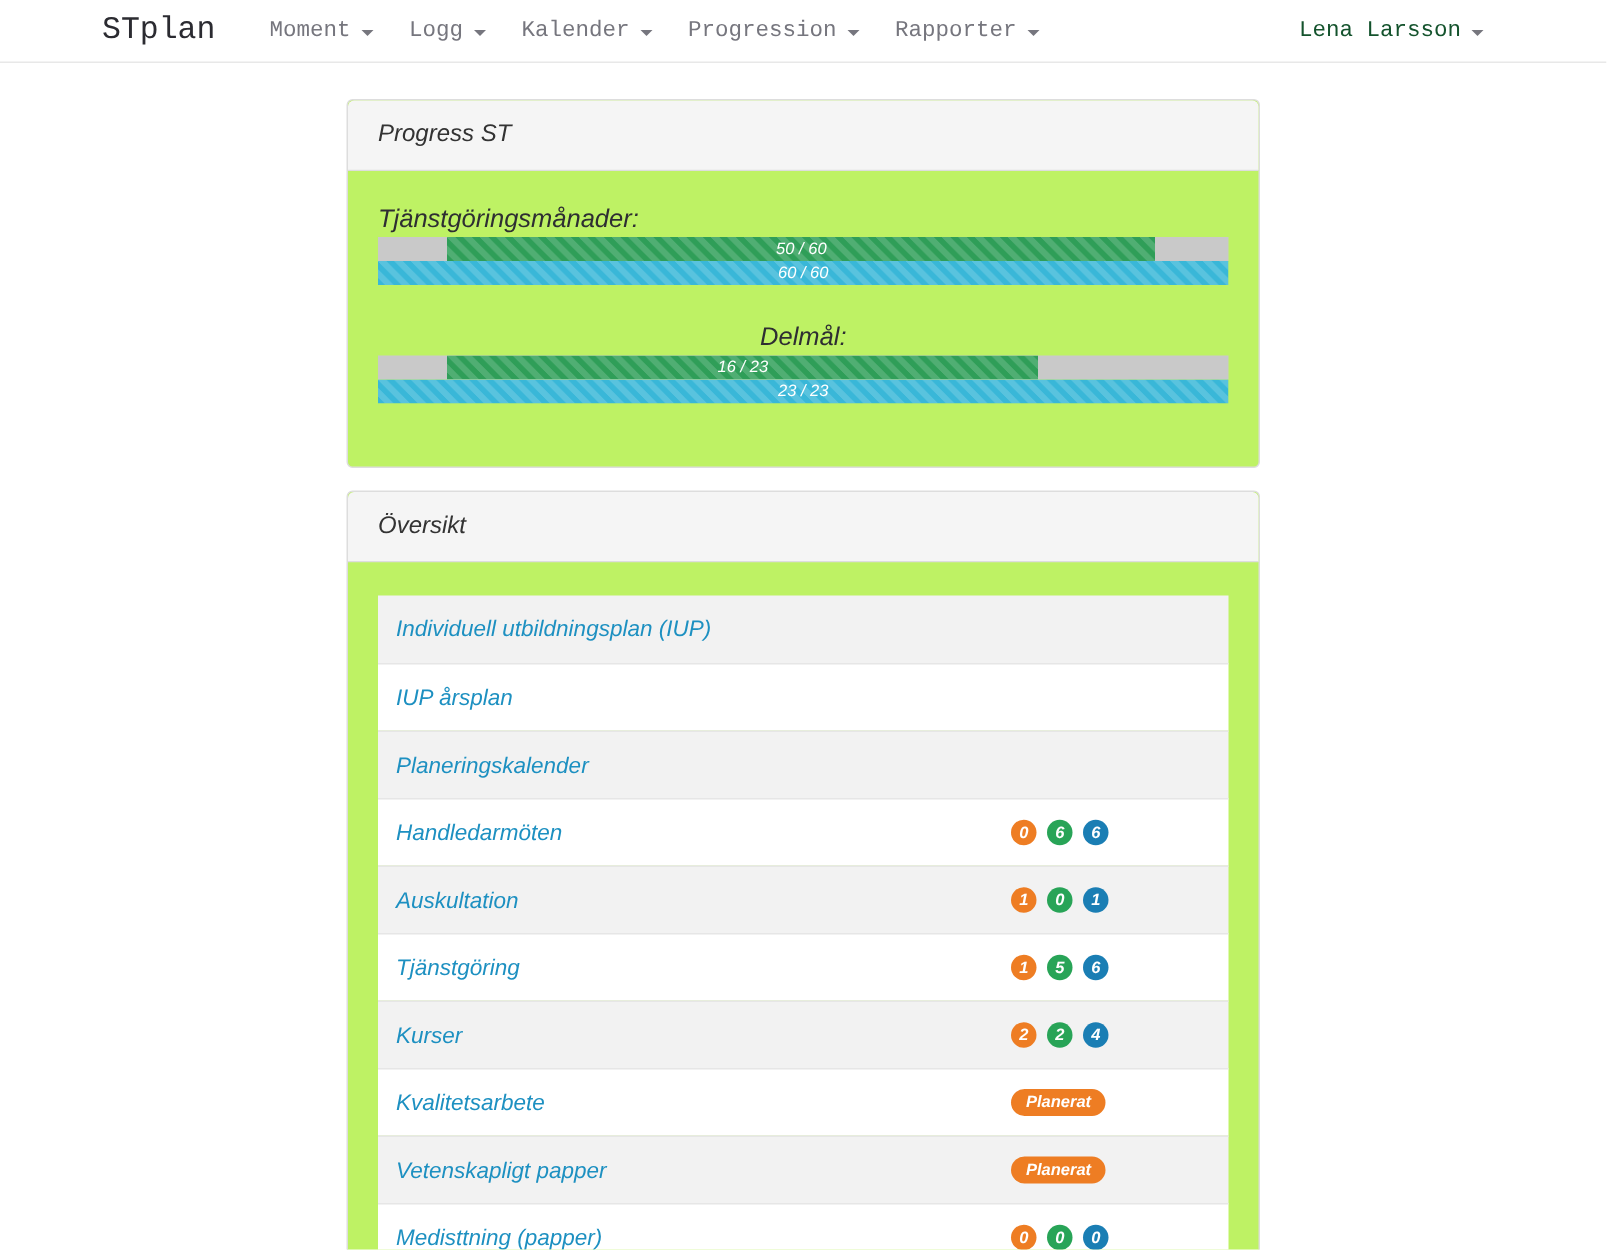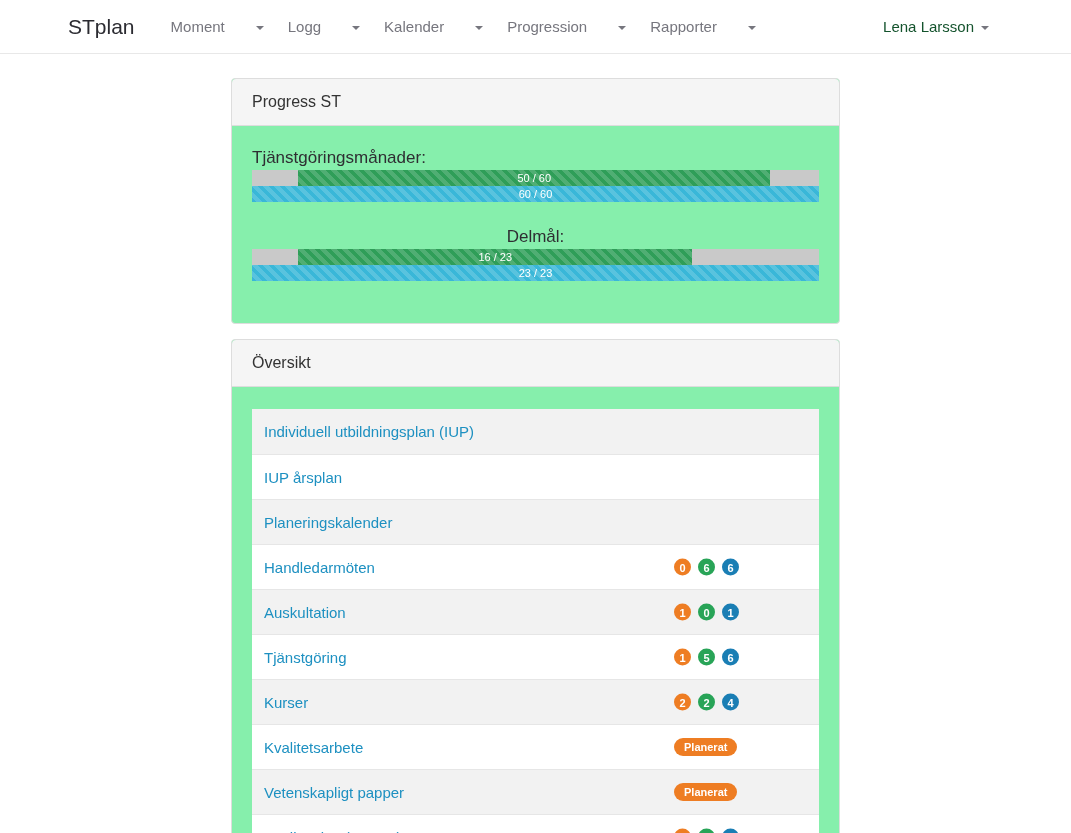--- a/index.html
+++ b/index.html
@@ -1,35 +1,35 @@
 <!DOCTYPE html>
 <html><head>
 <meta charset="utf-8">
 <style>
   * { margin:0; padding:0; box-sizing:border-box; }
   html,body { width:1071px; height:833px; overflow:hidden; background:#ffffff;
     font-family:"Liberation Sans","DejaVu Sans",sans-serif; color:#2e2e32; }
 
   
-  .navbar { height:54px; background:#ffffff; border-bottom:1px solid #e8e8e8;
-    display:flex; align-items:center; padding:0 78px 0 68px; }
+  .navbar { height:42px; background:#ffffff; border-bottom:1px solid #e8e8e8;
+    display:flex; align-items:center; padding:0 78px 0 68px;font-family:Liberation Mono, monospace; }
   .brand { font-size:21px; color:#2b2b31; text-decoration:none; margin-right:24px; cursor:pointer; }
   .nav { display:flex; align-items:center; }
   .nav-item { display:flex; align-items:center; font-size:15px; color:#76767e;
-    padding:8px 12px; cursor:pointer;gap:24px; }
+    padding:8px 12px; cursor:pointer; }
   .caret { display:inline-block; width:0; height:0; margin-left:7px; margin-top:2px;
     border-left:4px solid transparent; border-right:4px solid transparent;
     border-top:4px solid #76767e; }
   .nav-spacer { flex:1; }
   .user-menu { display:flex; align-items:center; font-size:15px; color:#14532d;
     padding:8px 4px; cursor:pointer; }
 
   
   .container { width:609px; margin:24px auto 0 auto; }
-  .card { background:#86efac; border:1px solid #dddddd; border-radius:4px; }
+  .card { background:#bef264; border:1px solid #dddddd; border-radius:4px;font-style:italic; }
   .card + .card { margin-top:15px; }
   .card-header { background:#f5f5f5; border-bottom:1px solid #dddddd;
     border-radius:4px 4px 0 0; padding:13px 20px; font-size:16px; color:#333333;
     line-height:20px; }
   .card-body { padding:22px 20px 42px 20px; }
   .card-body.list-body { padding:22px 20px 22px 20px; }
 
   
   .bar-group + .bar-group { margin-top:25px;text-align:center; }
   .bar-label { font-size:17px; color:#2e2e32; line-height:20px; margin-bottom:2px; }

